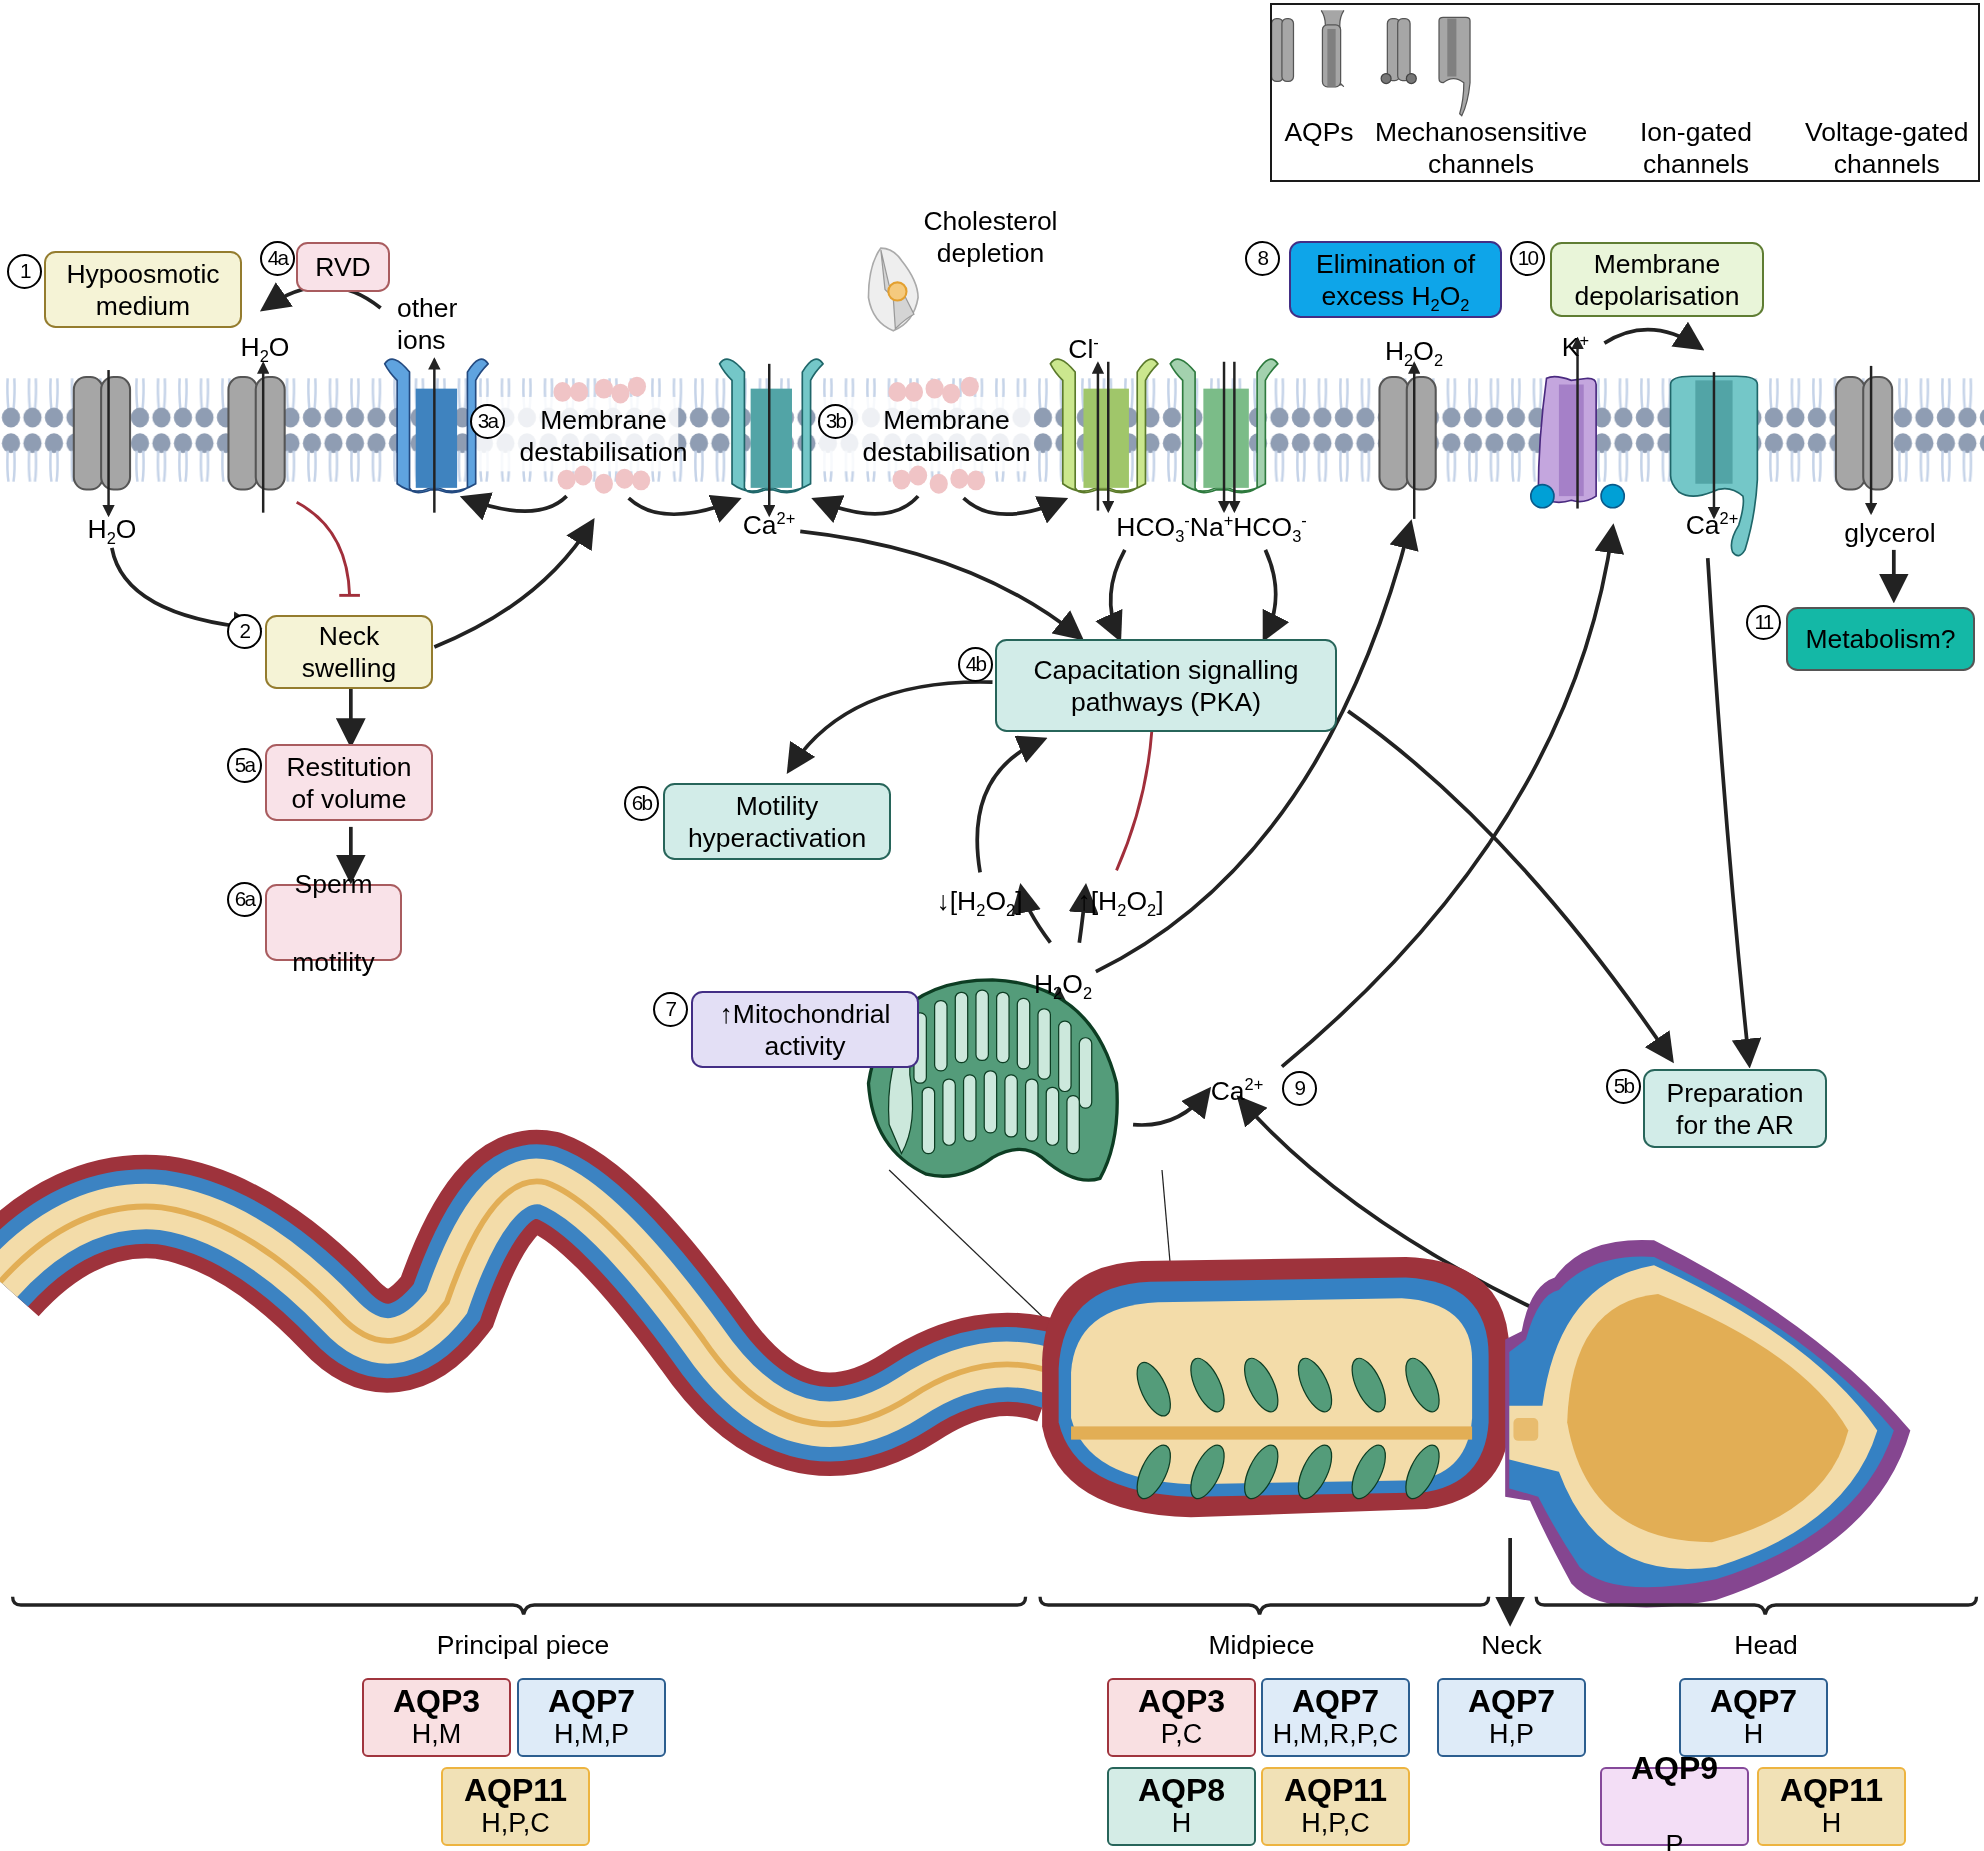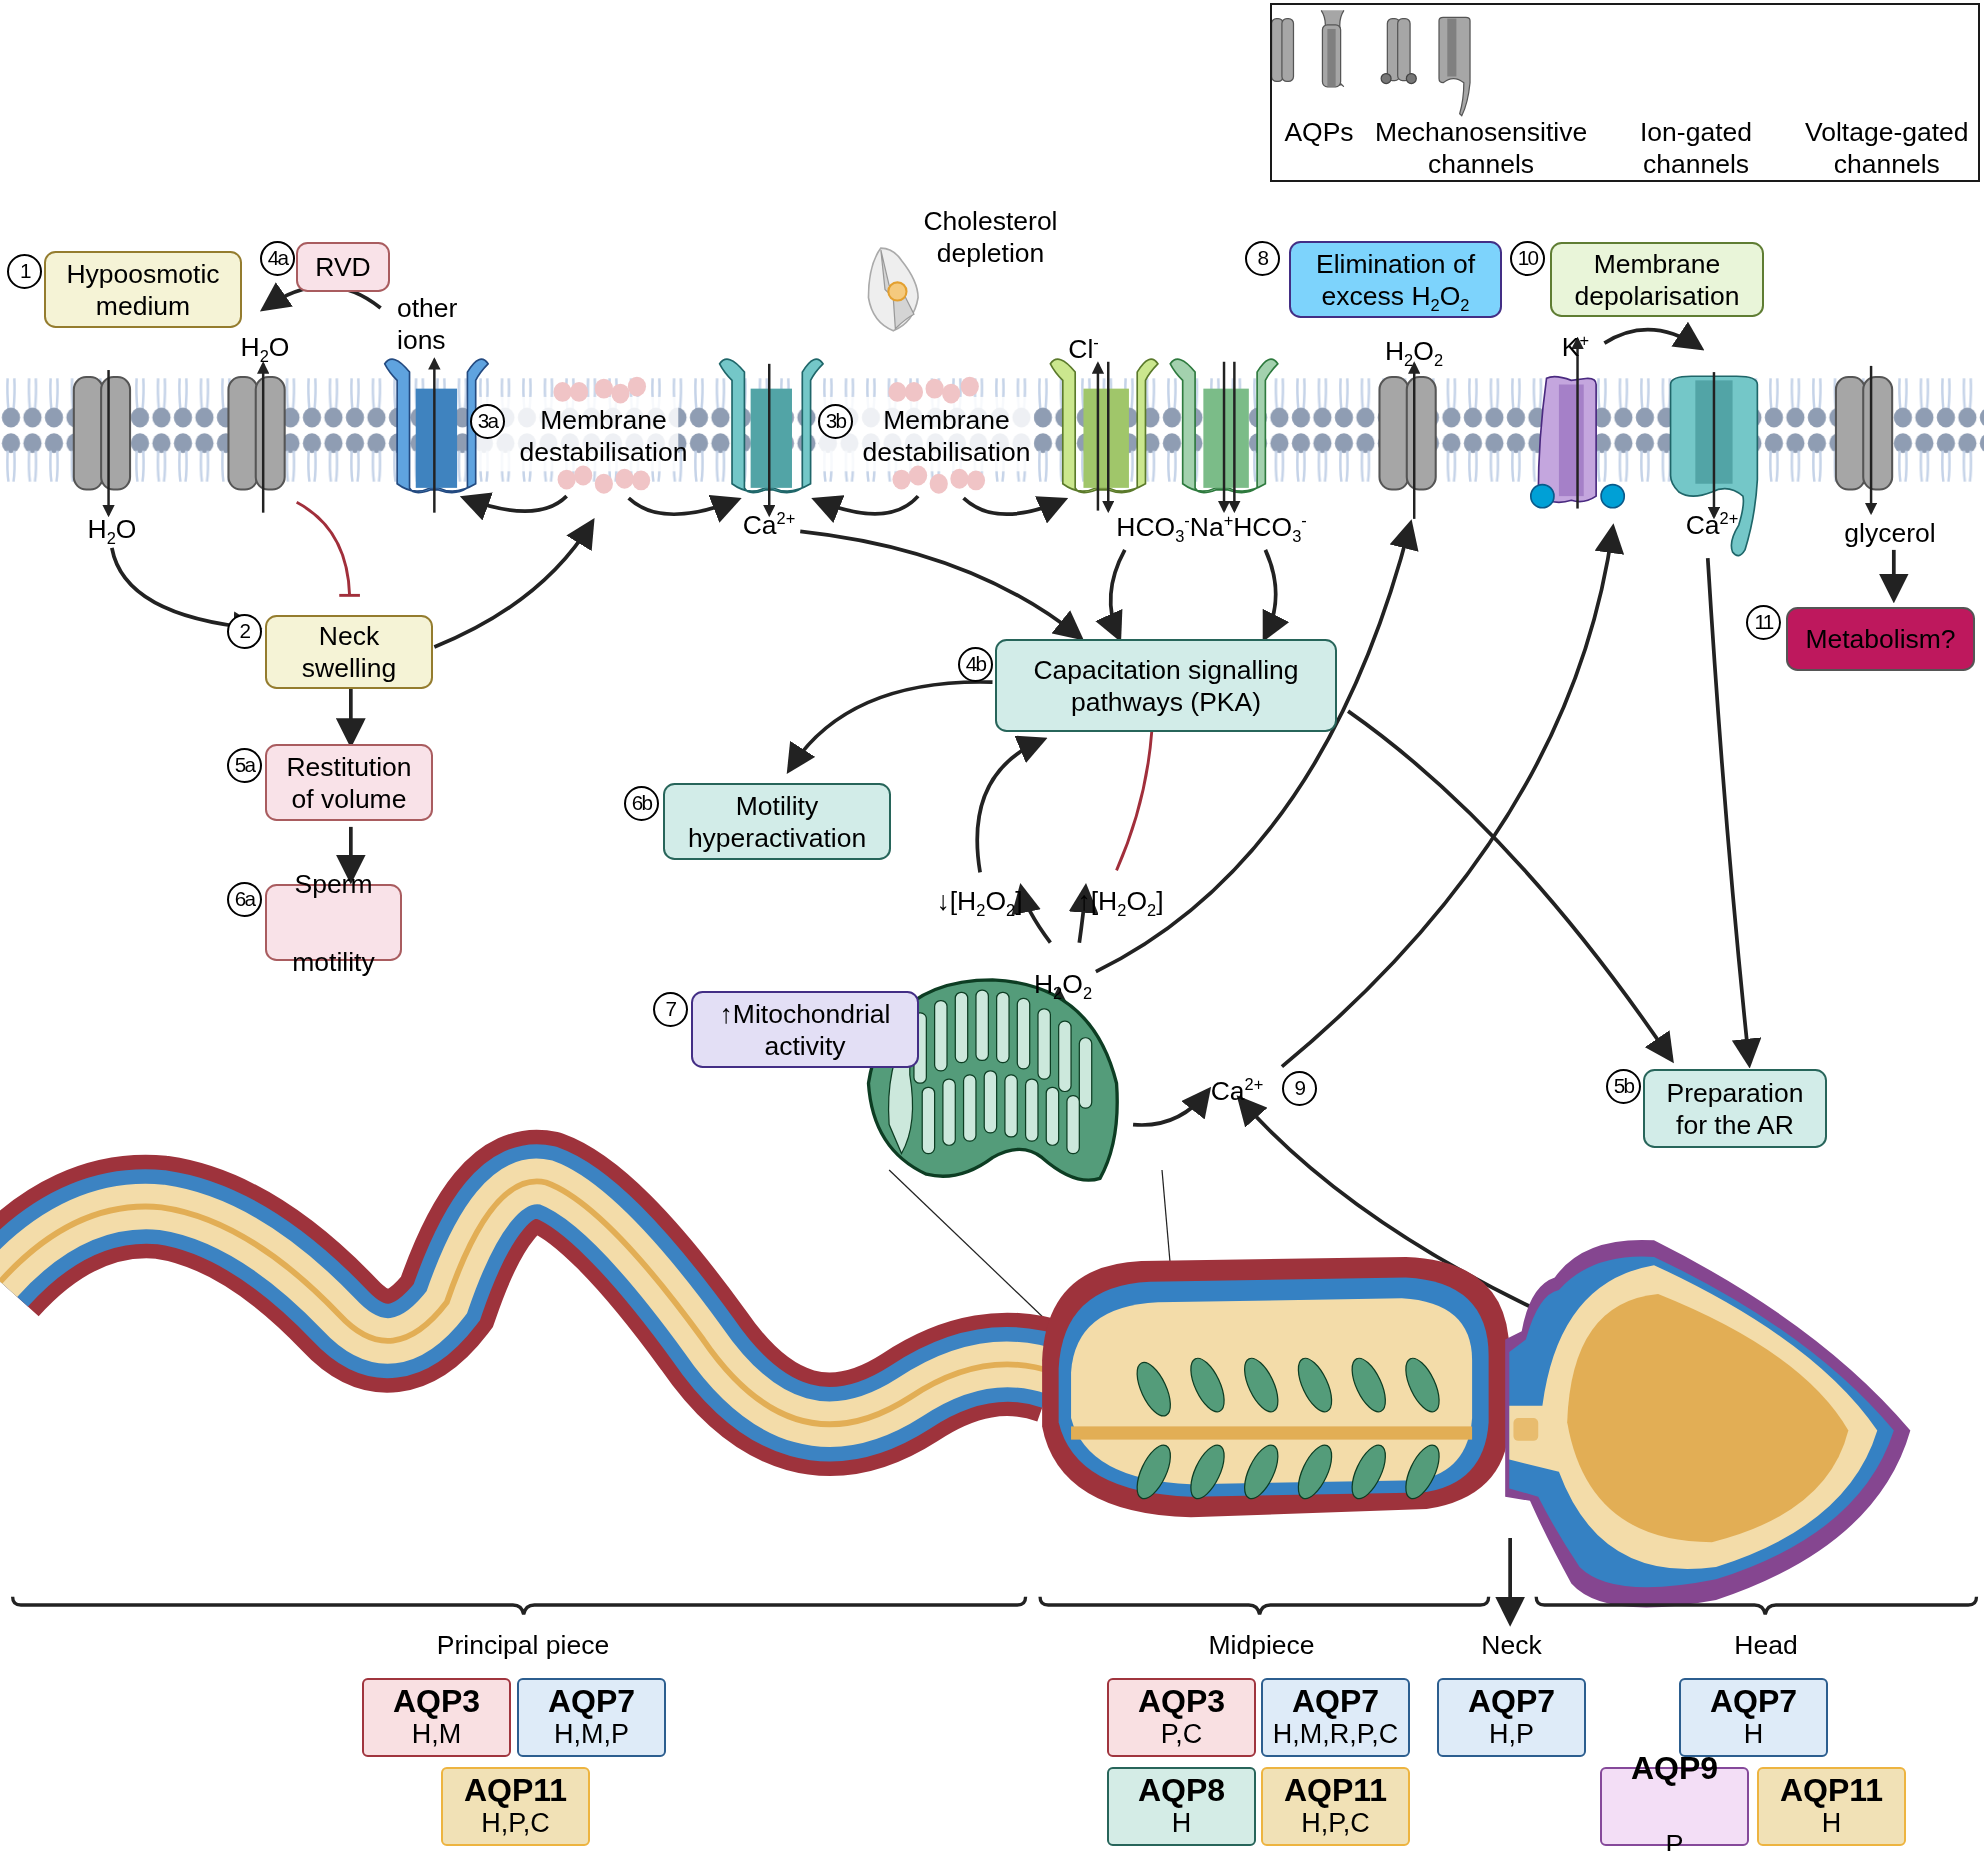--- a/index.html
+++ b/index.html
@@ -317,33 +317,33 @@
       <span>hyperactivation</span>
     </div>
 
 <div class="num" style="left:653px;top:992px;">7</div>
 <div class="box" style="left:691px;top:991px;width:228px;height:77px;background:#e3dff5;border-color:#432e85;">
       <span>↑Mitochondrial</span>
       <span>activity</span>
     </div>
 
 <div class="num" style="left:1245px;top:241px;">8</div>
-<div class="box" style="left:1289px;top:241px;width:213px;height:77px;background:#7dd3fc;border-color:#432e85;">
+<div class="box" style="left:1289px;top:241px;width:213px;height:77px;background:#0ea5e9;border-color:#432e85;">
       <span>Elimination of</span>
       <span><span>excess H</span><sub>2</sub><span>O</span><sub>2</sub></span>
     </div>
 
 <div class="num" style="left:1510px;top:241px;">10</div>
 <div class="box" style="left:1550px;top:242px;width:214px;height:75px;background:#e9f5d9;border-color:#5f7d33;">
       <span>Membrane</span>
       <span>depolarisation</span>
     </div>
 
 <div class="num" style="left:1746px;top:605px;">11</div>
-<div class="box" style="left:1786px;top:607px;width:189px;height:64px;background:#be185d;border-color:#555;">Metabolism?</div>
+<div class="box" style="left:1786px;top:607px;width:189px;height:64px;background:#14b8a6;border-color:#555;">Metabolism?</div>
 
 <div class="num" style="left:1282px;top:1071px;">9</div>
 
 <div class="num" style="left:1606px;top:1069px;">5b</div>
 <div class="box" style="left:1643px;top:1069px;width:184px;height:79px;background:#d2ece8;border-color:#27655a;">
       <span>Preparation</span>
       <span>for the AR</span>
     </div>
 
 <div class="lbl" style="left:232px;top:331px;width:66px;"><span>H</span><sub>2</sub><span>O</span></div>

